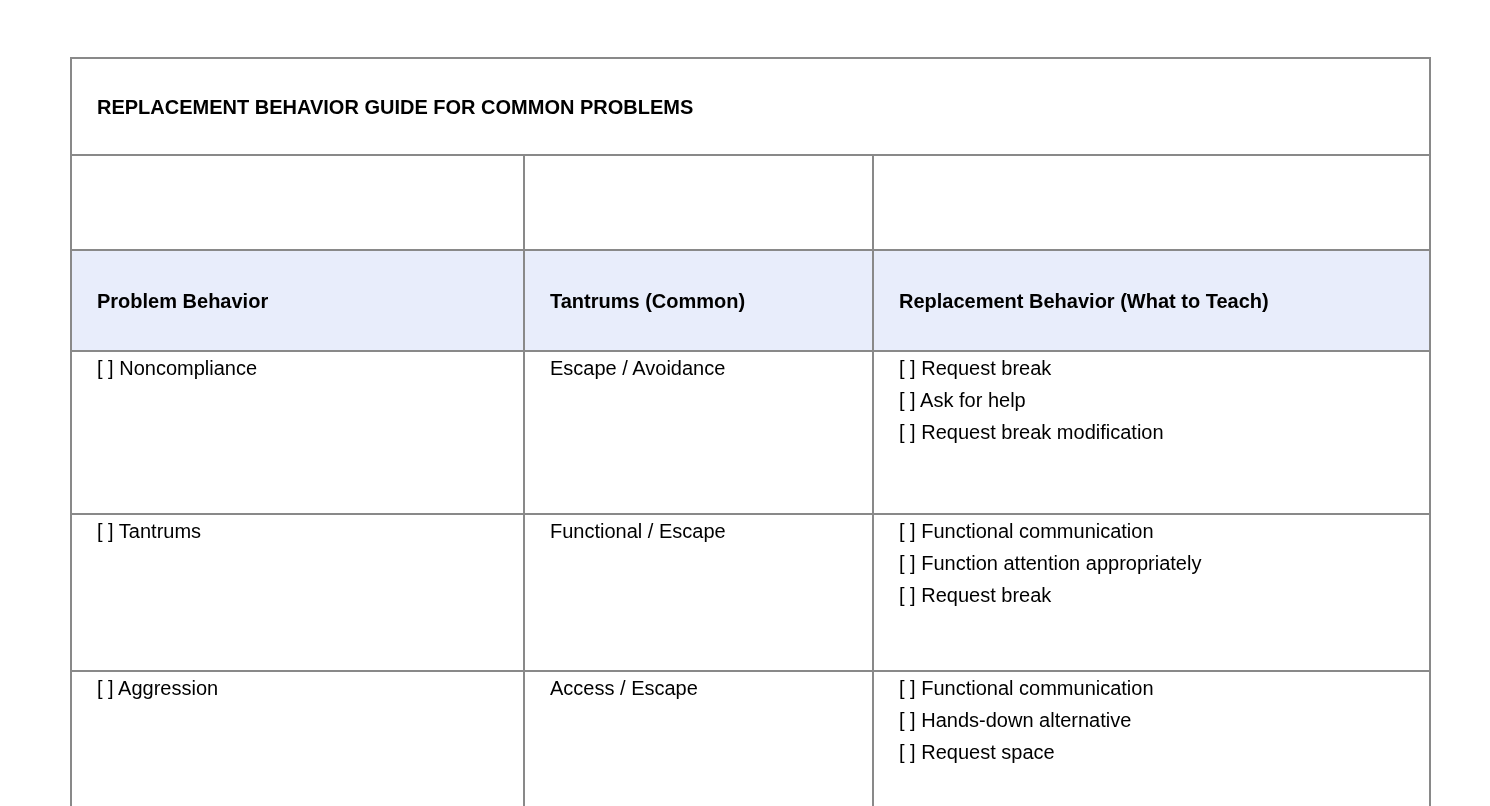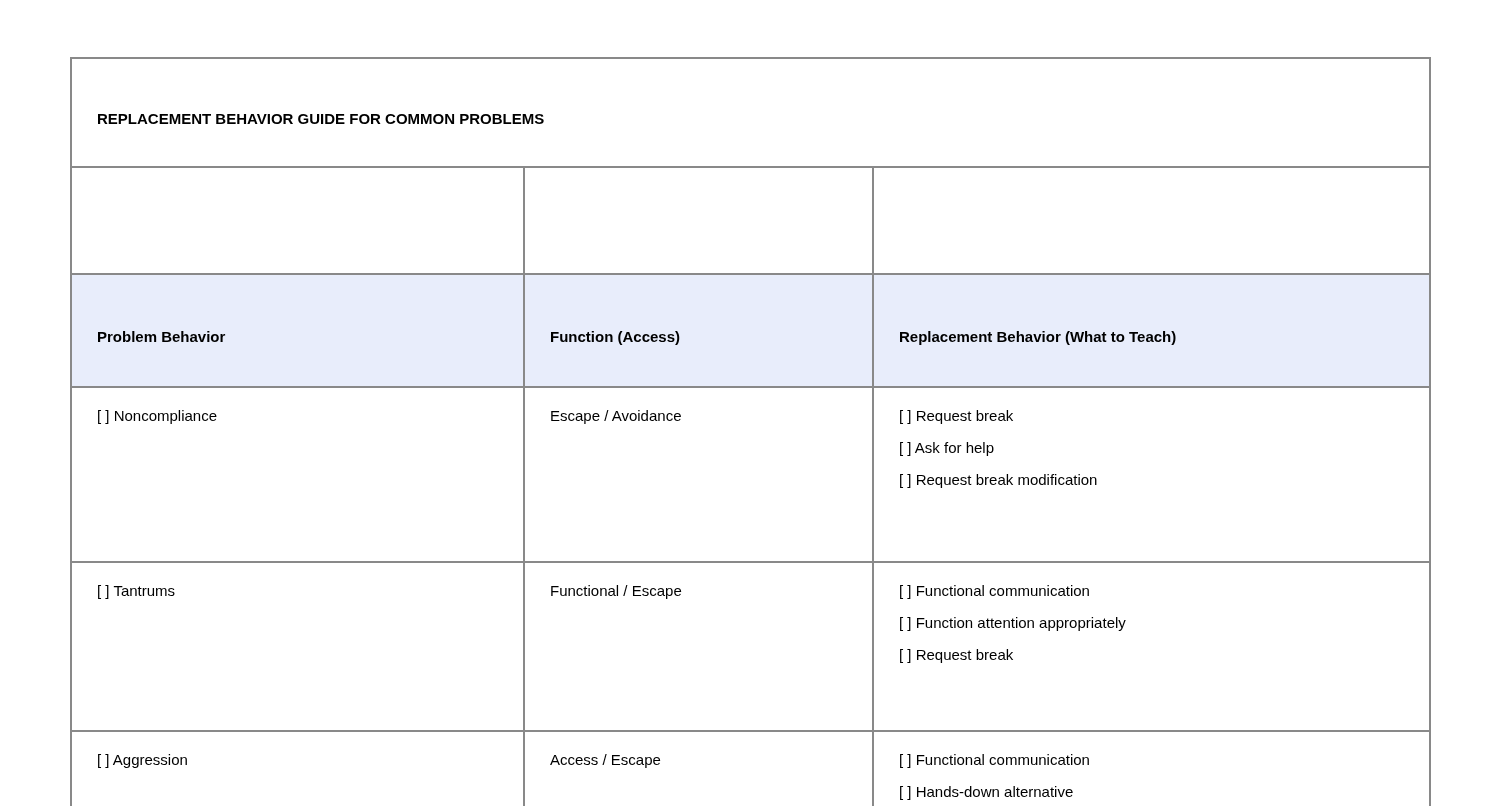--- a/index.html
+++ b/index.html
@@ -26,22 +26,22 @@
   table.rb-table {
     position: absolute;
     left: 70px;
     top: 57px;
     width: 1359px;
     border-collapse: collapse;
     table-layout: fixed;
   }
   table.rb-table td {
     border: 2px solid #898989;
-    padding: 12px 10px 0 25px;
-    font-size: 15px;
+    padding: 0 10px 0 25px;
+    font-size: 20px;
     line-height: 32px;
     overflow: hidden;
   }
   .title-row td {
     height: 95px;
     font-weight: bold;
     vertical-align: middle;
   }
   .spacer-row td {
     height: 93px;
@@ -78,21 +78,21 @@
       <tr class="title-row">
         <td colspan="3">REPLACEMENT BEHAVIOR GUIDE FOR COMMON PROBLEMS</td>
       </tr>
       <tr class="spacer-row">
         <td></td>
         <td></td>
         <td></td>
       </tr>
       <tr class="header-row">
         <td>Problem Behavior</td>
-        <td>Function (Access)</td>
+        <td>Tantrums (Common)</td>
         <td>Replacement Behavior (What to Teach)</td>
       </tr>
 
       <tr class="data-row data-row-1">
         <td>[ ] Noncompliance</td>
         <td>Escape / Avoidance</td>
         <td>
           <div class="rep-line">[ ] Request break</div>
           <div class="rep-line">[ ] Ask for help</div>
           <div class="rep-line">[ ] Request break modification</div>

